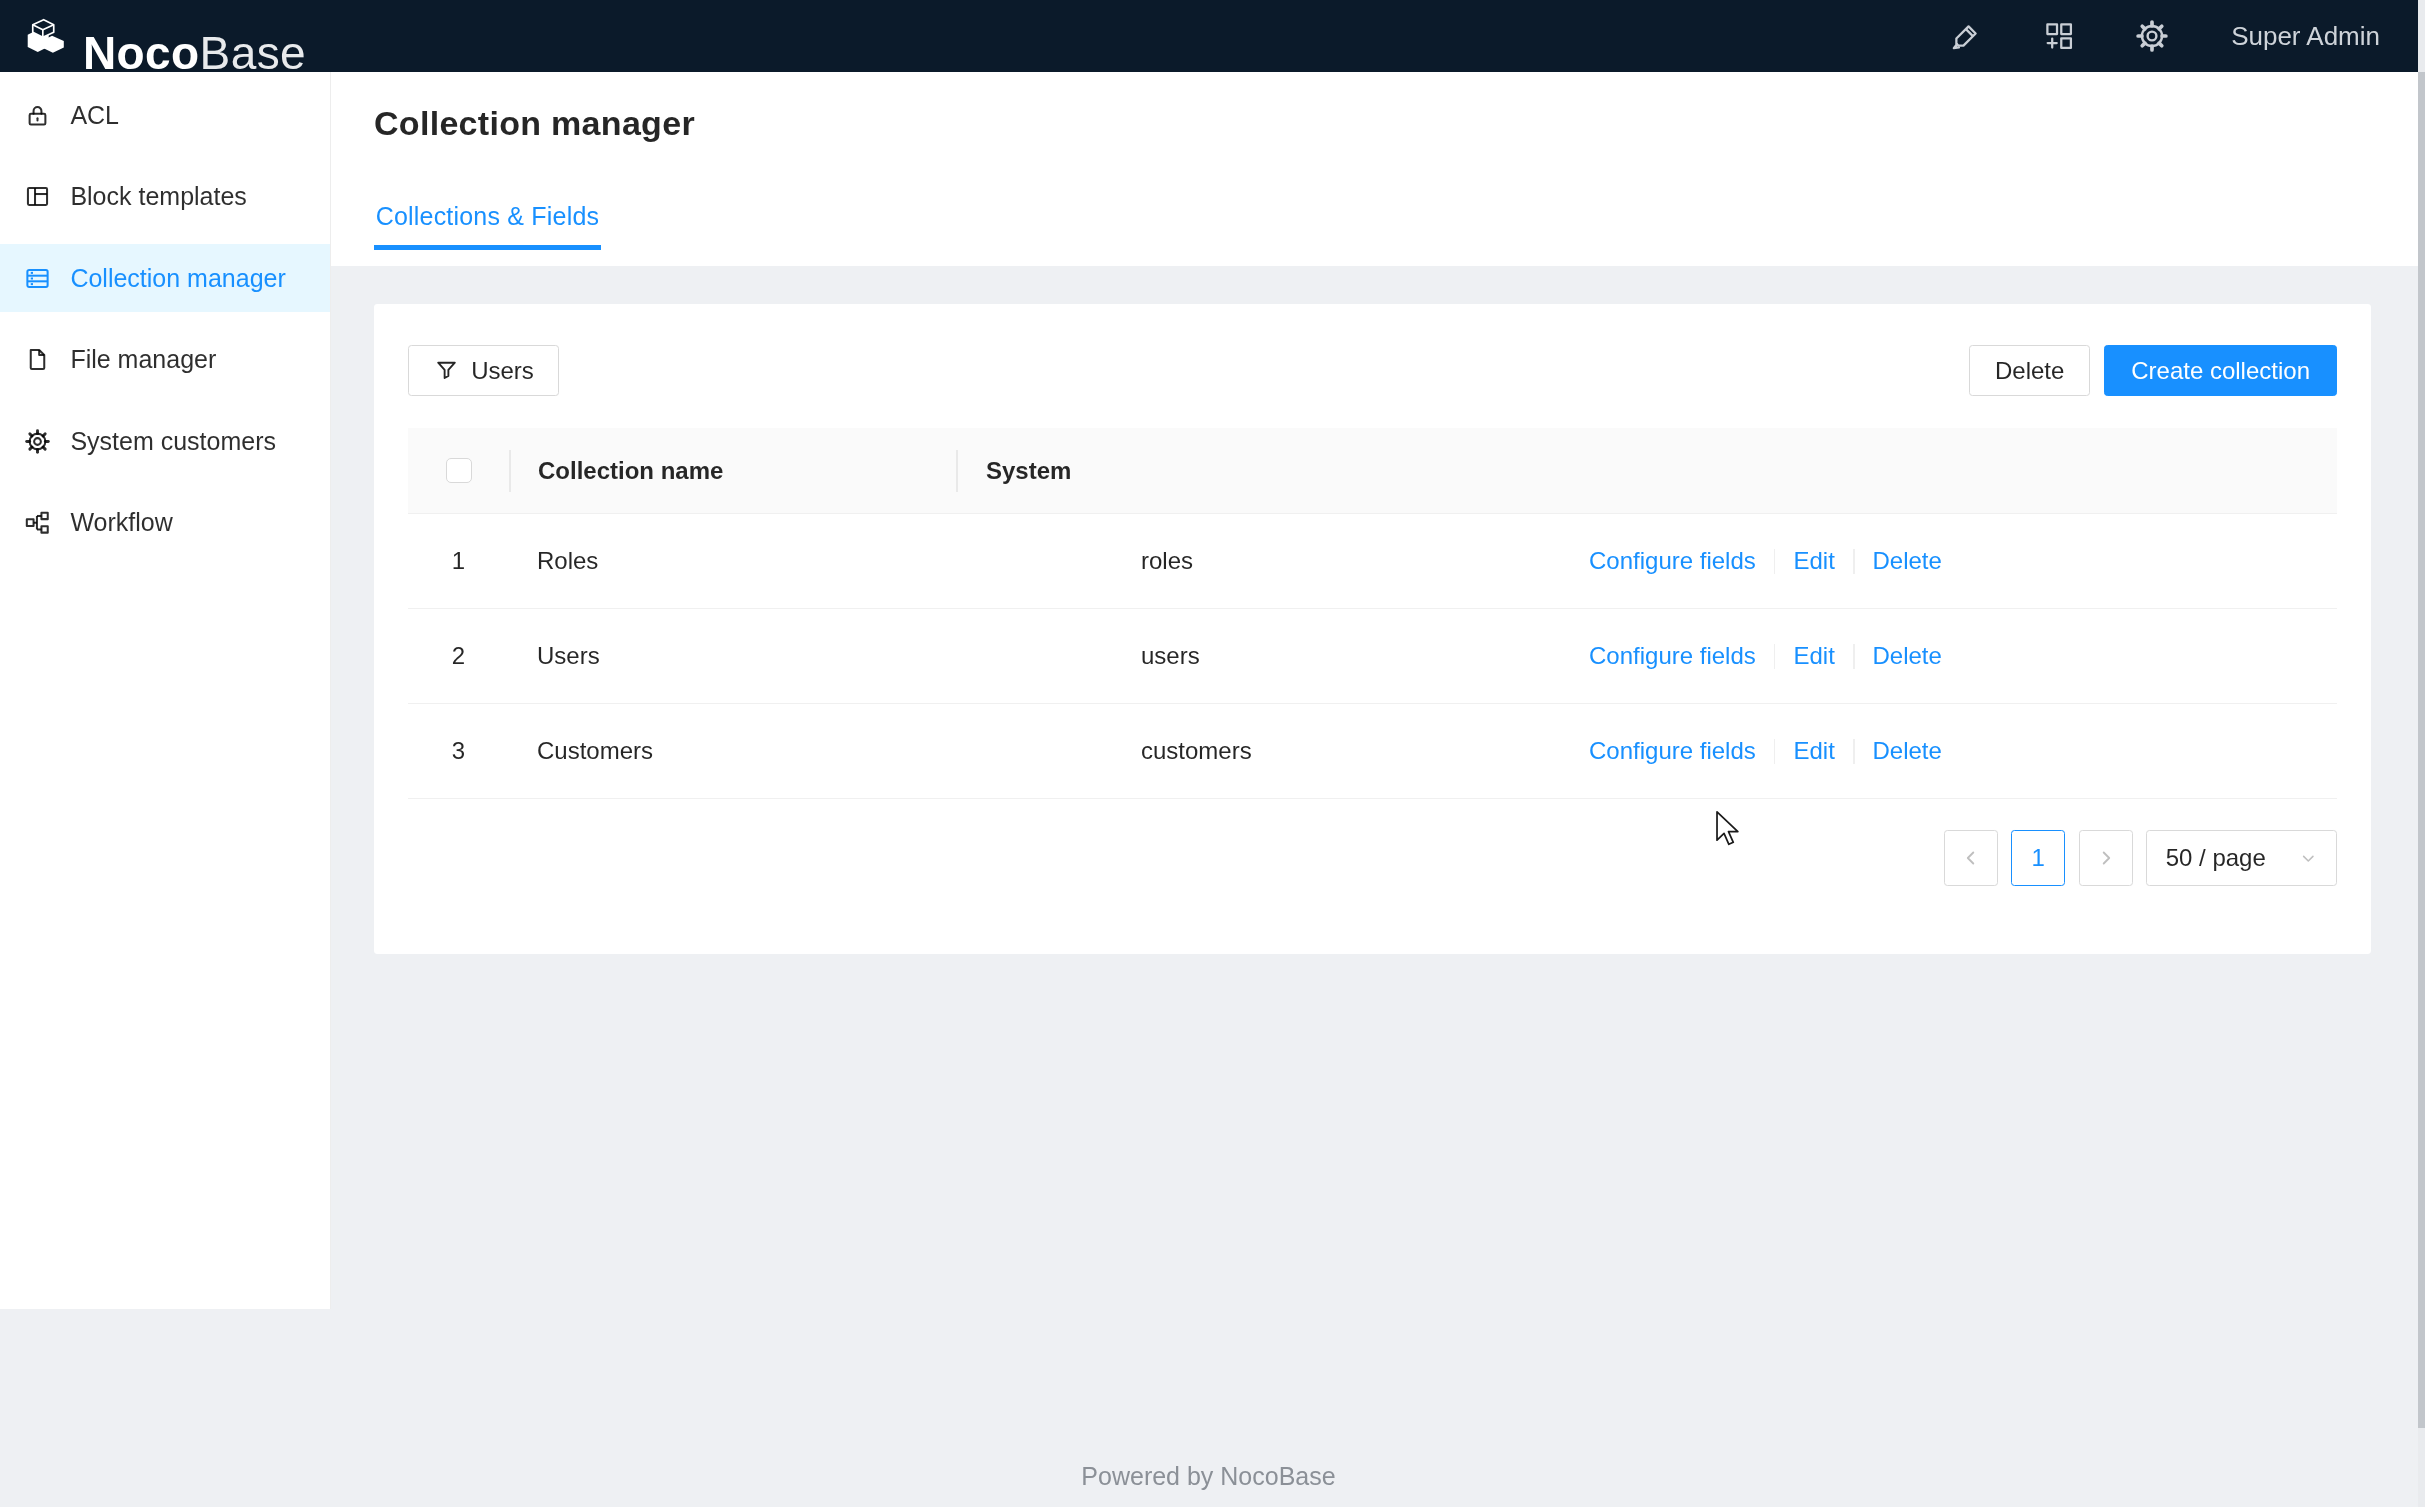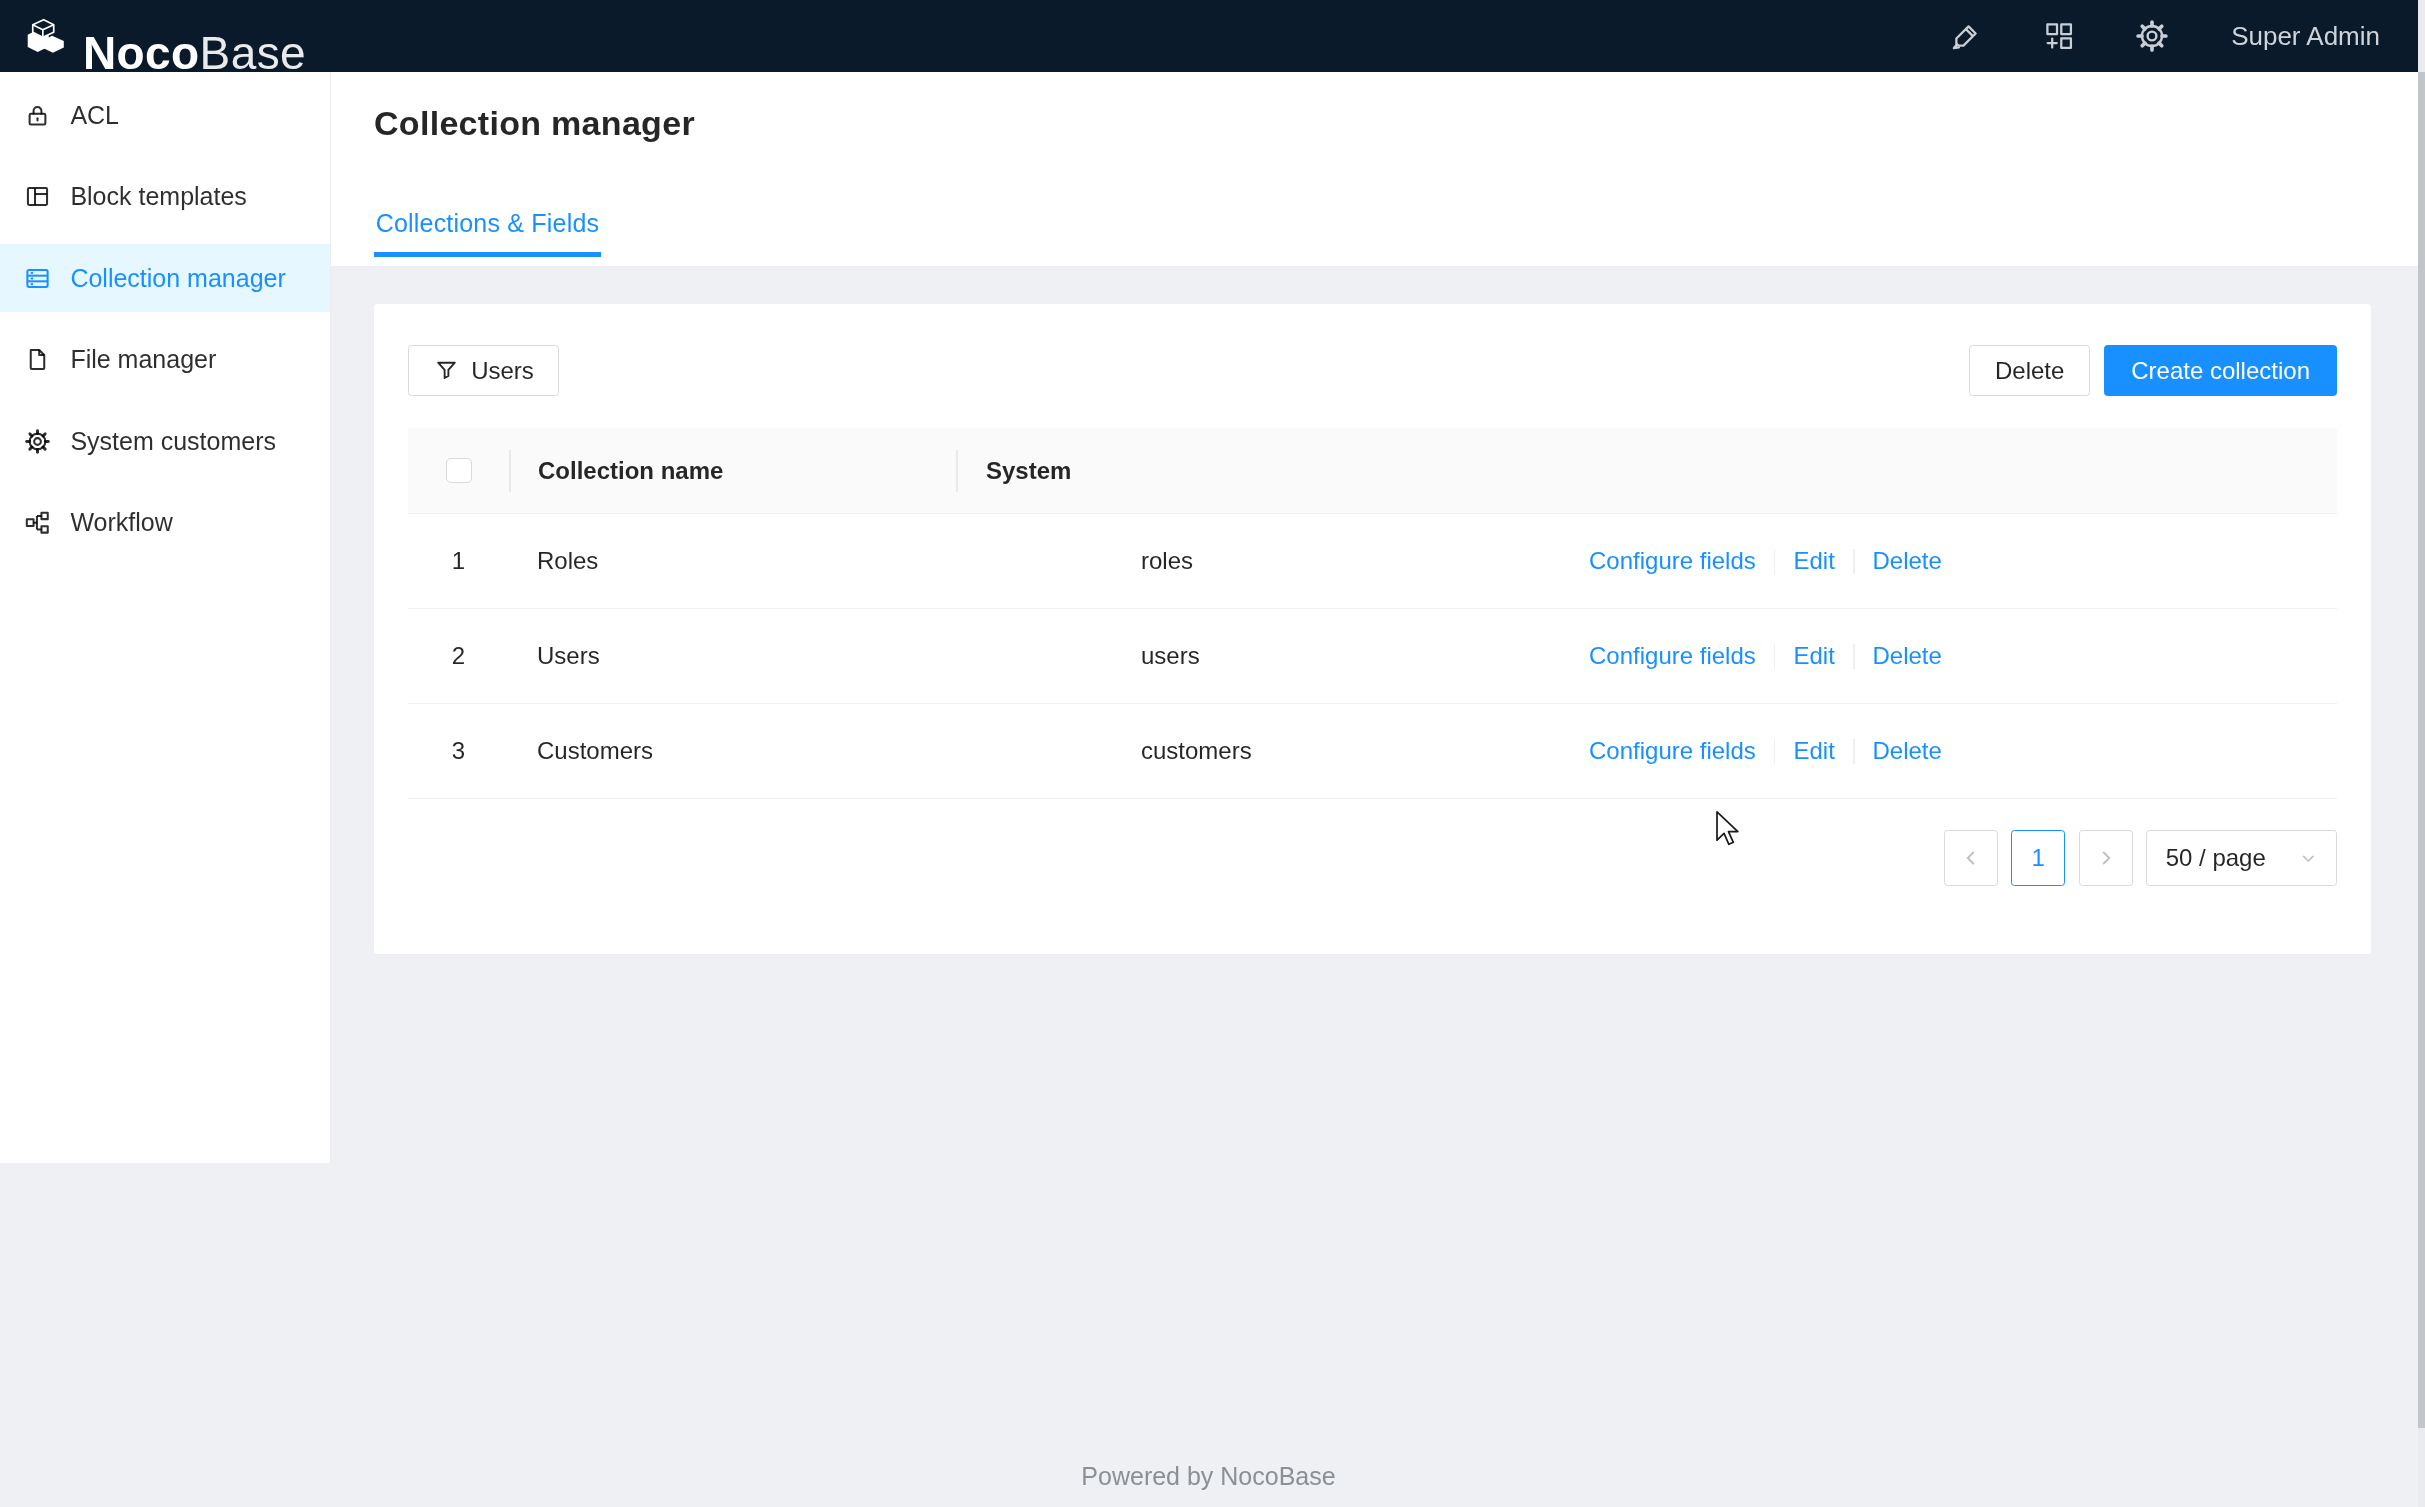--- a/index.html
+++ b/index.html
@@ -26,40 +26,40 @@
   .logo-text .light { font-weight:300; color:#e8eaec; }
   .topbar-right { margin-left:auto; display:flex; align-items:center; gap:56px; }
   .topbar-iconbtn {
     width:37px; height:37px; display:flex; align-items:center; justify-content:center;
     color:#c9ced5; cursor:pointer;
   }
   .topbar-user { font-size:26px; color:#ced3d9; cursor:pointer; padding-left:5px; }
 
   
   .sidebar {
-    position:absolute; top:72px; left:0; width:331px; height:1091px;
+    position:absolute; top:72px; left:0; width:331px; height:1237px;
     background:#ffffff; border-right:1.7px solid #ededed;
     padding-top:9.3px; z-index:10;
   }
   .side-item {
     height:68px; margin-bottom:13.5px;
     display:flex; align-items:center; gap:19.4px;
     padding-left:24px; font-size:25px; color:rgba(0,0,0,0.82);
     cursor:pointer; white-space:nowrap;
   }
   .side-item .icn { width:27px; height:27px; flex:0 0 27px; display:flex; align-items:center; justify-content:center; }
   .side-item.active { background:#e6f7ff; color:#1890ff; }
 
   
   .main { position:absolute; top:72px; left:331px; right:0; bottom:0; }
   .page-header {
     background:#ffffff; height:194px; padding-left:43px; position:relative;
   }
   .page-title { font-size:34px; font-weight:600; color:rgba(0,0,0,0.85); padding-top:32px; letter-spacing:0.3px; }
-  .tabs { position:absolute; left:43px; bottom:9px; display:flex; }
+  .tabs { position:absolute; left:43px; bottom:16px; display:flex; }
   .tab {
     font-size:25px; color:#1890ff; padding:0 1.7px 14.4px 1.7px;
     border-bottom:5px solid #1890ff; cursor:pointer; letter-spacing:0.2px;
   }
 
   
   .card {
     margin:38px 0 0 43px; width:1997px; background:#ffffff;
     border-radius:3.4px; padding:41px 34px 68px 34px;
   }

